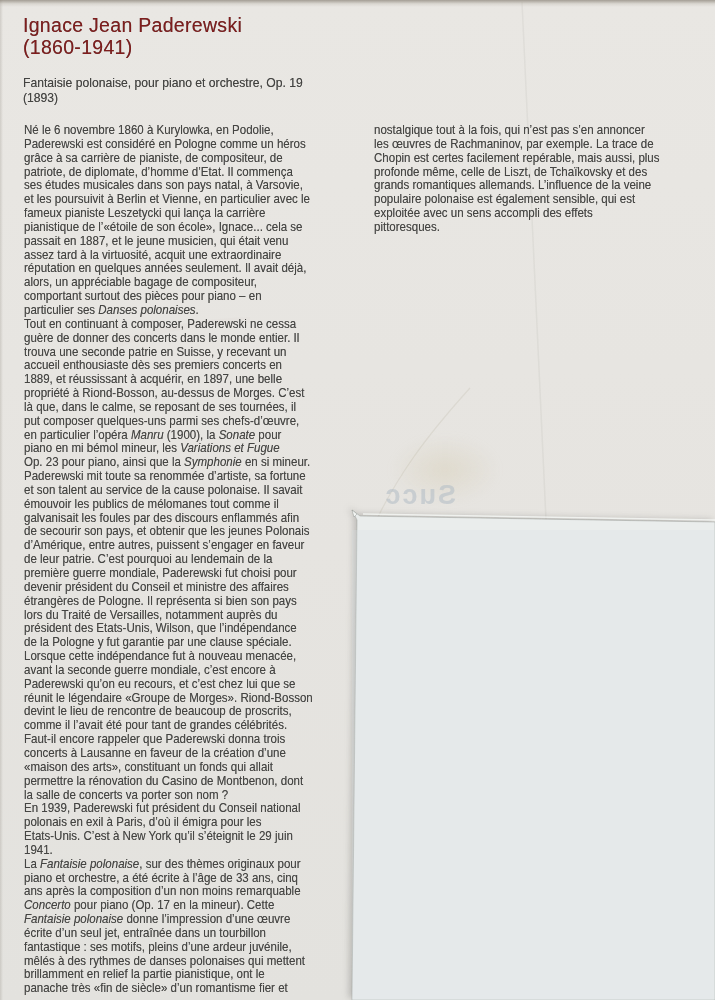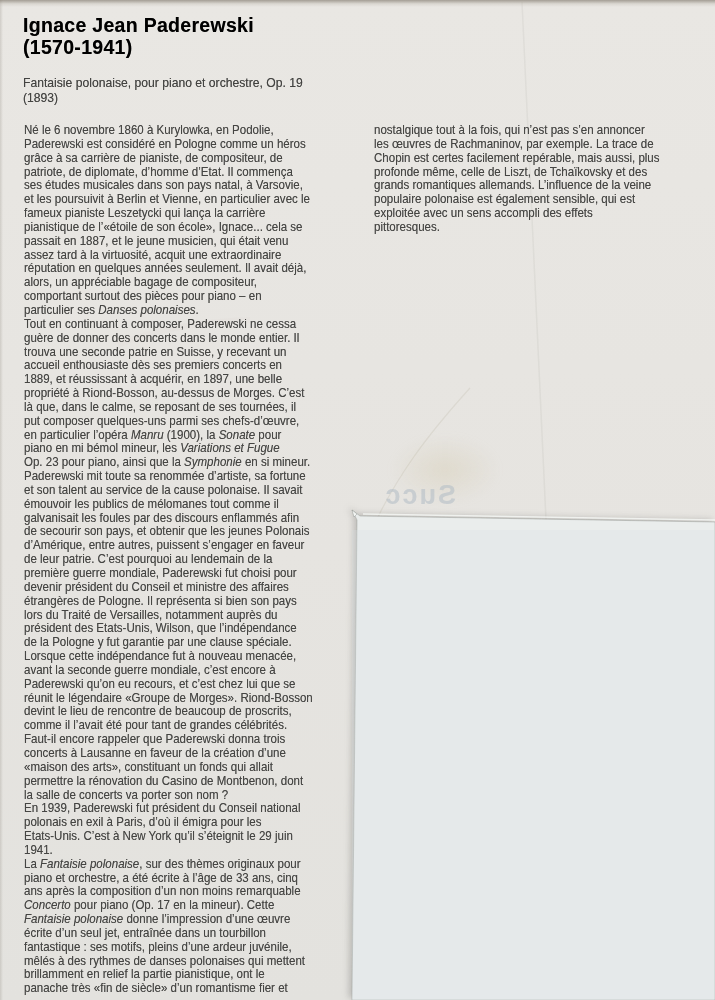--- a/index.html
+++ b/index.html
@@ -8,21 +8,21 @@
     font-family:"Liberation Sans", sans-serif;
     background:linear-gradient(180deg,#e9e7e3 0%,#e6e4e0 55%,#e3e2de 100%);
   }
   .page{position:absolute;inset:0;}
   
   .scan-top-edge{position:absolute;left:0;top:0;width:715px;height:7px;z-index:40;
     background:linear-gradient(180deg,rgba(140,133,122,0.75),rgba(190,185,176,0.35) 55%,rgba(230,228,224,0));}
   .scan-left-edge{position:absolute;left:0;top:0;width:3px;height:1000px;z-index:39;
     background:linear-gradient(90deg,rgba(150,145,135,0.30),rgba(230,228,224,0));}
   
-  .header{position:absolute;left:23px;top:15px;color:#000000;z-index:5;font-weight:bold;}
+  .header{position:absolute;left:23px;top:15px;color:#7f1d1d;z-index:5;}
   .title-line{font-size:19.5px;line-height:21.5px;letter-spacing:0.3px;white-space:nowrap;
     text-shadow:0 0 0.6px rgba(62,62,60,0.7);}
   .subtitle{position:absolute;left:23px;top:76px;color:#434341;z-index:5;
     font-size:12.8px;line-height:14.6px;transform:scaleX(0.95);transform-origin:0 0;
     text-shadow:0 0 0.5px rgba(67,67,65,0.6);}
   .subtitle div{white-space:nowrap;}
   
   .col{position:absolute;top:123px;color:#454543;font-size:12.8px;line-height:13.85px;
     transform:scaleX(0.9);transform-origin:0 0;z-index:5;
     text-shadow:0 0 0.5px rgba(69,69,67,0.55);}
@@ -51,21 +51,21 @@
   <svg class="artifact-svg" width="715" height="1000" viewBox="0 0 715 1000">
     <path d="M470,388 C432,430 392,478 362,552" fill="none" stroke="rgba(150,140,112,0.14)" stroke-width="1.2"></path>
     <path d="M522,2 L546,520" fill="none" stroke="rgba(120,115,105,0.08)" stroke-width="1.5"></path>
     <path d="M118,345 C150,330 200,322 250,320" fill="none" stroke="rgba(200,198,190,0.25)" stroke-width="6" opacity="0.25"></path>
   </svg>
 
   <div class="ghost-text">Succ</div>
 
   <div class="header">
     <div class="title-line">Ignace Jean Paderewski</div>
-    <div class="title-line">(1570-1941)</div>
+    <div class="title-line">(1860-1941)</div>
   </div>
   <div class="subtitle">
     <div>Fantaisie polonaise, pour piano et orchestre, Op. 19</div>
     <div>(1893)</div>
   </div>
 
   <div class="col col-left">
       <div class="tline"><span>Né le 6 novembre 1860 à Kurylowka, en Podolie,</span></div>
       <div class="tline"><span>Paderewski est considéré en Pologne comme un héros</span></div>
       <div class="tline"><span>grâce à sa carrière de pianiste, de compositeur, de</span></div>

